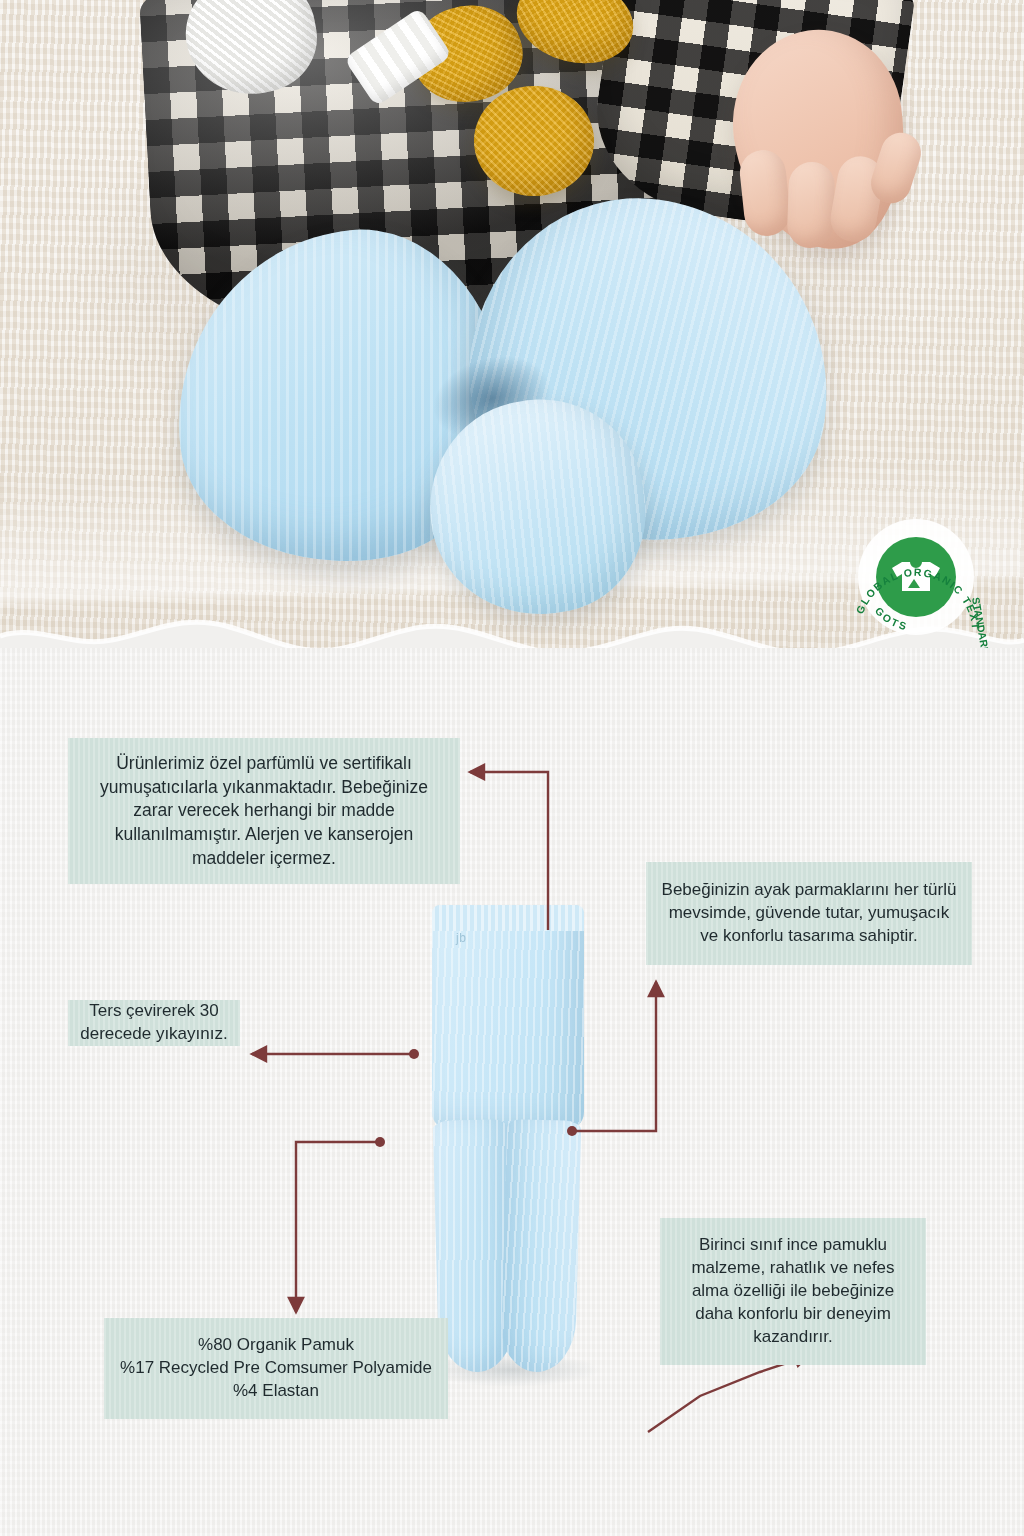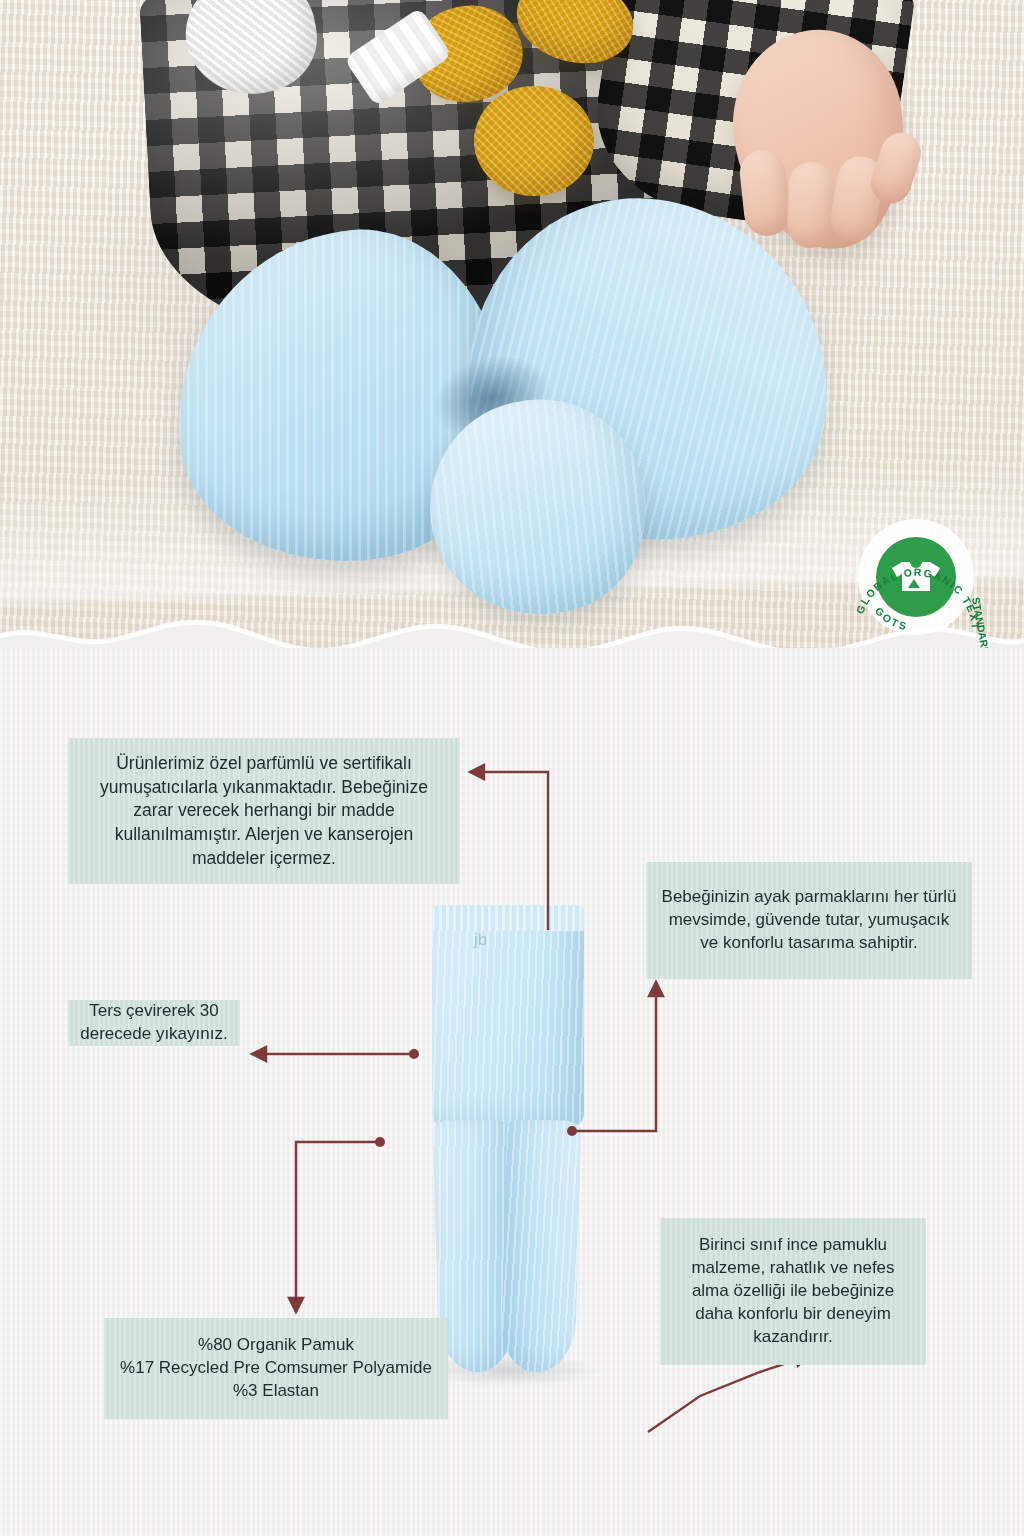--- a/index.html
+++ b/index.html
@@ -259,22 +259,22 @@
     border-radius: 16px 20px 44px 40px / 10px 10px 60px 50px;
     transform: rotate(1.5deg);
     box-shadow: inset 10px -8px 22px rgba(80,130,165,0.16);
   }
   .p-ribs {
     position: absolute; inset: 0; border-radius: inherit;
     background: repeating-linear-gradient(92deg, rgba(255,255,255,0.4) 0 2px, rgba(255,255,255,0) 2px 7px);
   }
   .p-logo {
     position: absolute;
-    left: 56px; top: 26px;
-    font-size: 16px; color: #9fc4d8; letter-spacing: .5px;
+    left: 38px; top: 26px;
+    font-size: 12px; color: #9fc4d8; letter-spacing: .5px;
   }
   .p-shadow {
     position: absolute;
     left: 6px; top: 448px; width: 176px; height: 34px;
     background: radial-gradient(closest-side, rgba(90,110,120,0.22), rgba(90,110,120,0));
     border-radius: 50%;
   }
 
   
   .callout {
@@ -283,21 +283,21 @@
       repeating-linear-gradient(90deg, rgba(255,255,255,0.22) 0 2px, rgba(255,255,255,0) 2px 5px),
       #cfe0da;
     color: #1f2a2e;
     line-height: 1.35;
     text-align: center;
     padding: 10px 12px;
   }
   .callout.bold { font-weight: normal; }
 
   #callout-0 { left: 68px;  top: 738px;  width: 392px; font-size: 17.5px; padding: 14px 14px; }
-  #callout-1 { left: 646px; top: 862px;  width: 326px; font-size: 17px;  padding: 24px 14px; }
+  #callout-1 { left: 646px; top: 862px;  width: 326px; font-size: 17px;  padding: 17px 14px; }
   #callout-2 { left: 68px;  top: 1000px; width: 172px; font-size: 17px;  padding: 0 10px; }
   #callout-3 { left: 660px; top: 1218px; width: 266px; font-size: 17px;  padding: 16px 26px; }
   #callout-4 { left: 104px; top: 1318px; width: 344px; font-size: 17px;  padding: 16px 14px; }
 
   
   .connectors {
     position: absolute; left: 0; top: 0;
     width: 1024px; height: 1536px;
     pointer-events: none;
   }
@@ -426,16 +426,16 @@
 
   <div class="callout" id="callout-1">Bebeğinizin ayak parmaklarını her türlü mevsimde, güvende tutar, yumuşacık ve konforlu tasarıma sahiptir.</div>
 
   <div class="callout" id="callout-2">Ters çevirerek 30 derecede yıkayınız.</div>
 
   <div class="callout" id="callout-3">Birinci sınıf ince pamuklu malzeme, rahatlık ve nefes alma özelliği ile bebeğinize daha konforlu bir deneyim kazandırır.</div>
 
   <div class="callout" id="callout-4">
     <div>%80 Organik Pamuk</div>
     <div>%17 Recycled Pre Comsumer Polyamide</div>
-    <div>%3 Elastan</div>
+    <div>%4 Elastan</div>
   </div>
 
 </div>
 
 </body></html>

